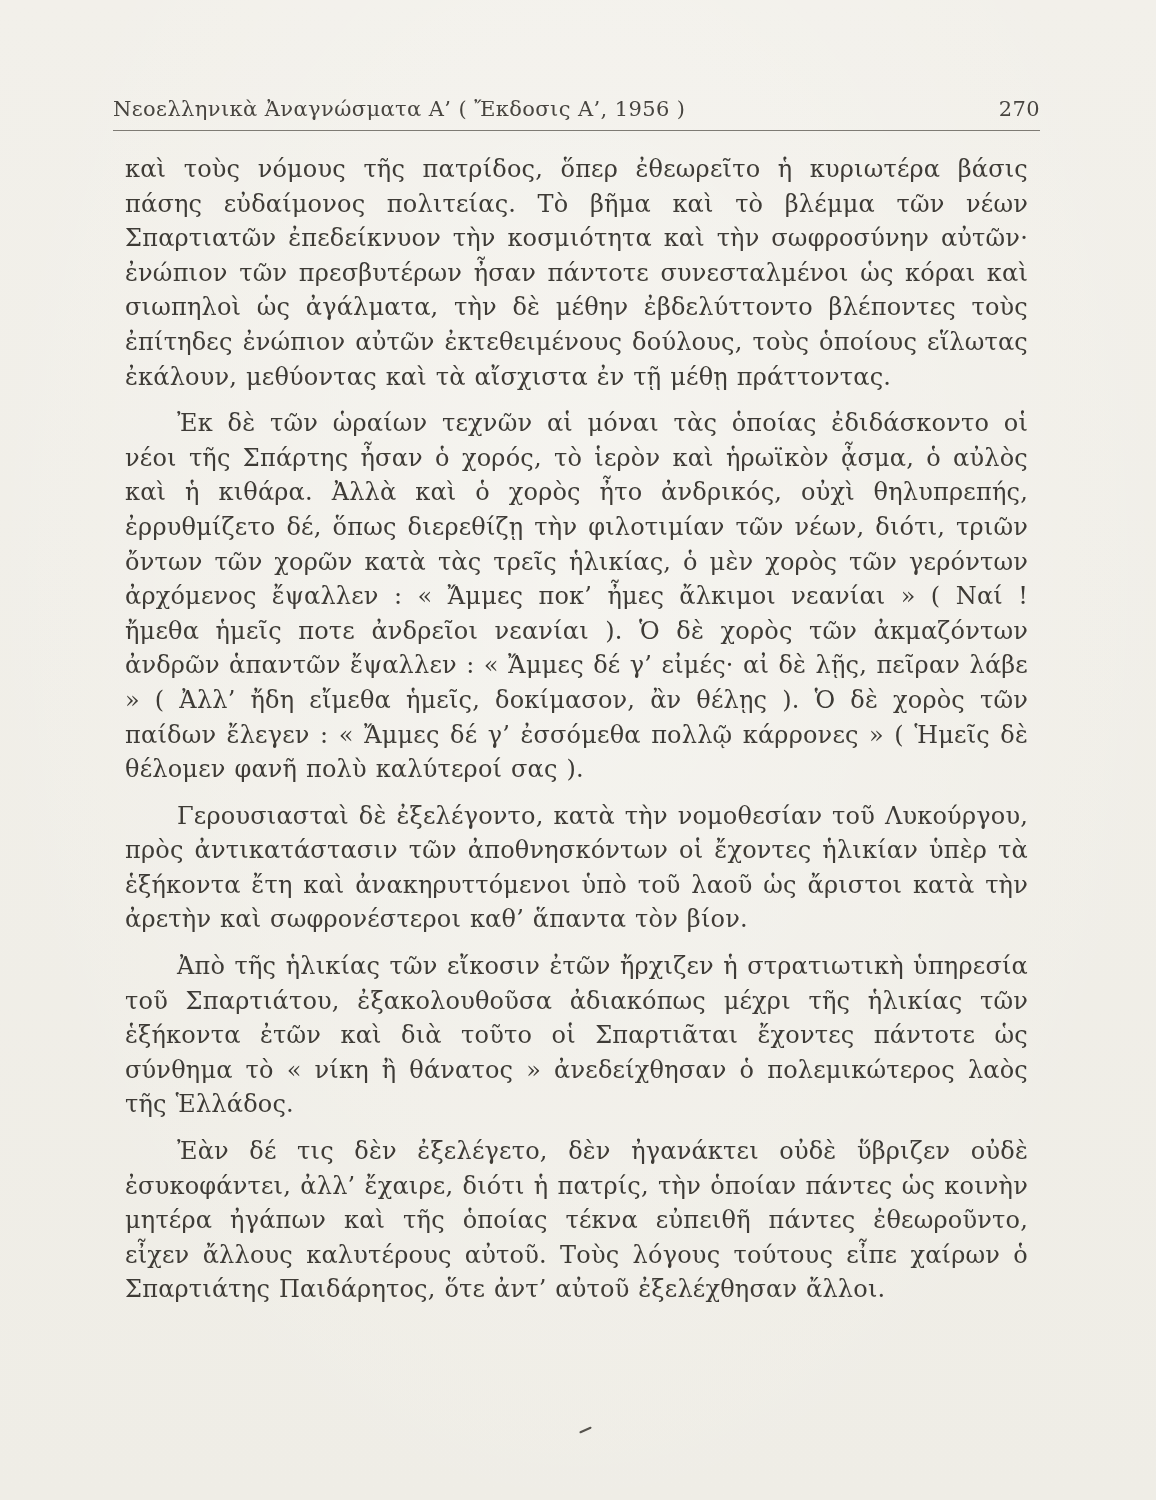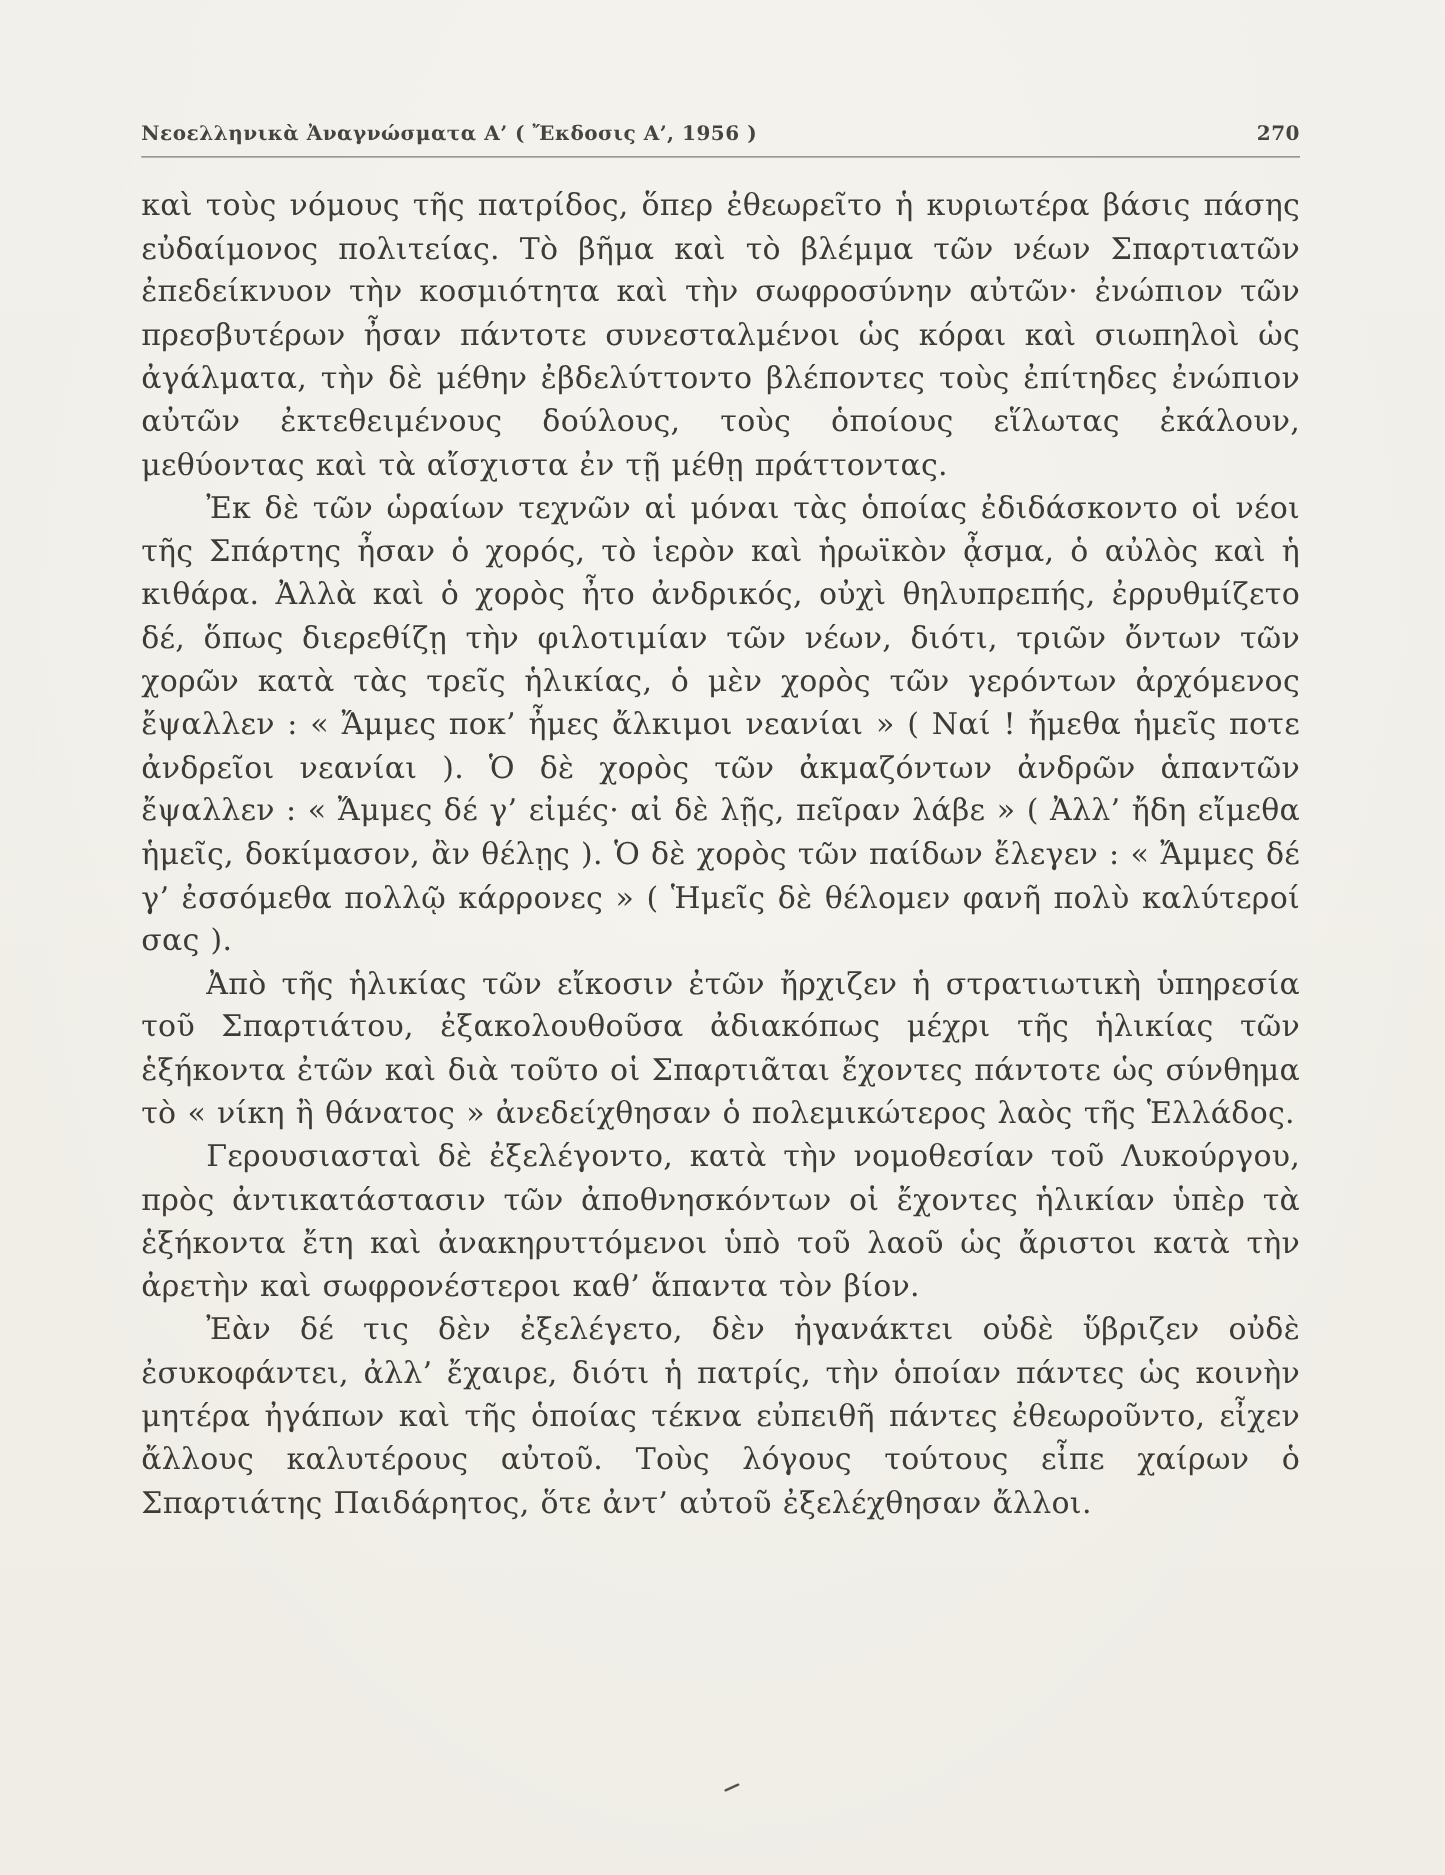--- a/index.html
+++ b/index.html
@@ -19,42 +19,41 @@
     padding: 97px 116px 0 113px;
     background:
       radial-gradient(ellipse at 50% 38%, rgba(255,255,255,0.30), rgba(255,255,255,0) 75%),
       linear-gradient(#f2f0ea, #efede6);
     color: #3e3b36;
   }
   .page-header {
     display: flex;
     justify-content: space-between;
     align-items: baseline;
-    font-size: 16px;
+    font-size: 21px;
     color: #47443f;
     letter-spacing: 0.4px;
     white-space: nowrap;
-    font-weight: bold;
   }
   .header-rule {
     border: none;
     border-top: 1.5px solid #7e7b74;
     margin: 9px 0 0 0;
   }
   .page-body {
     margin-top: 21px;
     text-align: justify;
     font-size: 24px;
     line-height: 34.6px;
     letter-spacing: 0.2px;
     word-spacing: 1px;
     color: #3e3b36;
     text-rendering: optimizeLegibility;
   }
-  .para { margin: 0; text-indent: 52px; hyphens: none; }
+  .para { margin: 12px; text-indent: 52px; hyphens: none; }
   .para.no-indent { text-indent: 0; }
   .printers-mark {
     position: absolute;
     left: 579px;
     top: 1429px;
     width: 13px;
     height: 2px;
     background: #56534d;
     transform: rotate(-24deg);
     border-radius: 1px;
@@ -68,20 +67,20 @@
   <header class="page-header">
     <span class="header-title">Νεοελληνικὰ Ἀναγνώσματα Α’  ( Ἔκδοσις Α’, 1956 )</span>
     <span class="page-number">270</span>
   </header>
 
   <hr class="header-rule">
 
   <main class="page-body">
     <p class="para no-indent">καὶ τοὺς νόμους τῆς πατρίδος, ὅπερ ἐθεωρεῖτο ἡ κυριωτέρα βάσις πάσης εὐδαίμονος πολιτείας. Τὸ βῆμα καὶ τὸ βλέμμα τῶν νέων Σπαρτιατῶν ἐπεδείκνυον τὴν κοσμιότητα καὶ τὴν σωφροσύνην αὐτῶν· ἐνώπιον τῶν πρεσβυτέρων ἦσαν πάντοτε συνεσταλμένοι ὡς κόραι καὶ σιωπηλοὶ ὡς ἀγάλματα, τὴν δὲ μέθην ἐβδελύττοντο βλέποντες τοὺς ἐπίτηδες ἐνώπιον αὐτῶν ἐκτεθειμένους δούλους, τοὺς ὁποίους εἵλωτας ἐκάλουν, μεθύοντας καὶ τὰ αἴσχιστα ἐν τῇ μέθῃ πράττοντας.</p>
     <p class="para">Ἐκ δὲ τῶν ὡραίων τεχνῶν αἱ μόναι τὰς ὁποίας ἐδιδάσκοντο οἱ νέοι τῆς Σπάρτης ἦσαν ὁ χορός, τὸ ἱερὸν καὶ ἡρωϊκὸν ᾆσμα, ὁ αὐλὸς καὶ ἡ κιθάρα. Ἀλλὰ καὶ ὁ χορὸς ἦτο ἀνδρικός, οὐχὶ θηλυπρεπής, ἐρρυθμίζετο δέ, ὅπως διερεθίζῃ τὴν φιλοτιμίαν τῶν νέων, διότι, τριῶν ὄντων τῶν χορῶν κατὰ τὰς τρεῖς ἡλικίας, ὁ μὲν χορὸς τῶν γερόντων ἀρχόμενος ἔψαλλεν : « Ἄμμες ποκ’ ἦμες ἄλκιμοι νεανίαι »  ( Ναί ! ἤμεθα ἡμεῖς ποτε ἀνδρεῖοι νεανίαι ). Ὁ δὲ χορὸς τῶν ἀκμαζόντων ἀνδρῶν ἁπαντῶν ἔψαλλεν : « Ἄμμες δέ γ’ εἰμές· αἰ δὲ λῇς, πεῖραν λάβε »  ( Ἀλλ’ ἤδη εἴμεθα ἡμεῖς, δοκίμασον, ἂν θέλῃς ). Ὁ δὲ χορὸς τῶν παίδων ἔλεγεν : « Ἄμμες δέ γ’ ἐσσόμεθα πολλῷ κάρρονες »  ( Ἡμεῖς δὲ θέλομεν φανῆ πολὺ καλύτεροί σας ).</p>
+    <p class="para">Γερουσιασταὶ δὲ ἐξελέγοντο, κατὰ τὴν νομοθεσίαν τοῦ Λυκούργου, πρὸς ἀντικατάστασιν τῶν ἀποθνησκόντων οἱ ἔχοντες ἡλικίαν ὑπὲρ τὰ ἑξήκοντα ἔτη καὶ ἀνακηρυττόμενοι ὑπὸ τοῦ λαοῦ ὡς ἄριστοι κατὰ τὴν ἀρετὴν καὶ σωφρονέστεροι καθ’ ἅπαντα τὸν βίον.</p>
     <p class="para">Ἀπὸ τῆς ἡλικίας τῶν εἴκοσιν ἐτῶν ἤρχιζεν ἡ στρατιωτικὴ ὑπηρεσία τοῦ Σπαρτιάτου, ἐξακολουθοῦσα ἀδιακόπως μέχρι τῆς ἡλικίας τῶν ἑξήκοντα ἐτῶν καὶ διὰ τοῦτο οἱ Σπαρτιᾶται ἔχοντες πάντοτε ὡς σύνθημα τὸ « νίκη ἢ θάνατος »  ἀνεδείχθησαν ὁ πολεμικώτερος λαὸς τῆς Ἑλλάδος.</p>
-    <p class="para">Γερουσιασταὶ δὲ ἐξελέγοντο, κατὰ τὴν νομοθεσίαν τοῦ Λυκούργου, πρὸς ἀντικατάστασιν τῶν ἀποθνησκόντων οἱ ἔχοντες ἡλικίαν ὑπὲρ τὰ ἑξήκοντα ἔτη καὶ ἀνακηρυττόμενοι ὑπὸ τοῦ λαοῦ ὡς ἄριστοι κατὰ τὴν ἀρετὴν καὶ σωφρονέστεροι καθ’ ἅπαντα τὸν βίον.</p>
     <p class="para">Ἐὰν δέ τις δὲν ἐξελέγετο, δὲν ἠγανάκτει οὐδὲ ὕβριζεν οὐδὲ ἐσυκοφάντει, ἀλλ’ ἔχαιρε, διότι ἡ πατρίς, τὴν ὁποίαν πάντες ὡς κοινὴν μητέρα ἠγάπων καὶ τῆς ὁποίας τέκνα εὐπειθῆ πάντες ἐθεωροῦντο, εἶχεν ἄλλους καλυτέρους αὐτοῦ. Τοὺς λόγους τούτους εἶπε χαίρων ὁ Σπαρτιάτης Παιδάρητος, ὅτε ἀντ’ αὐτοῦ ἐξελέχθησαν ἄλλοι.</p>
   </main>
 
   <div class="printers-mark"></div>
 
 </div>
 
 </body></html>

